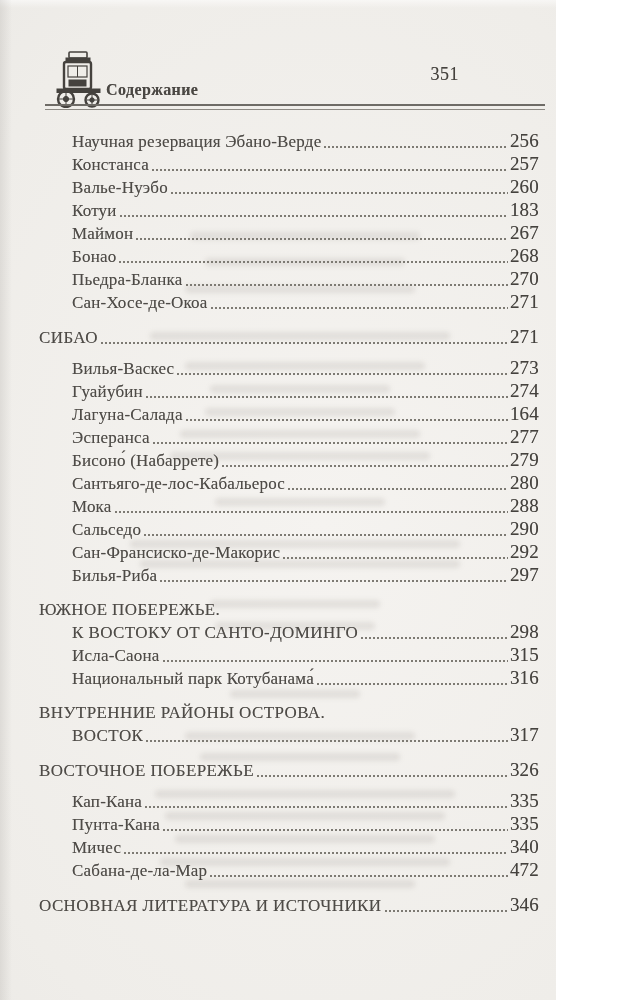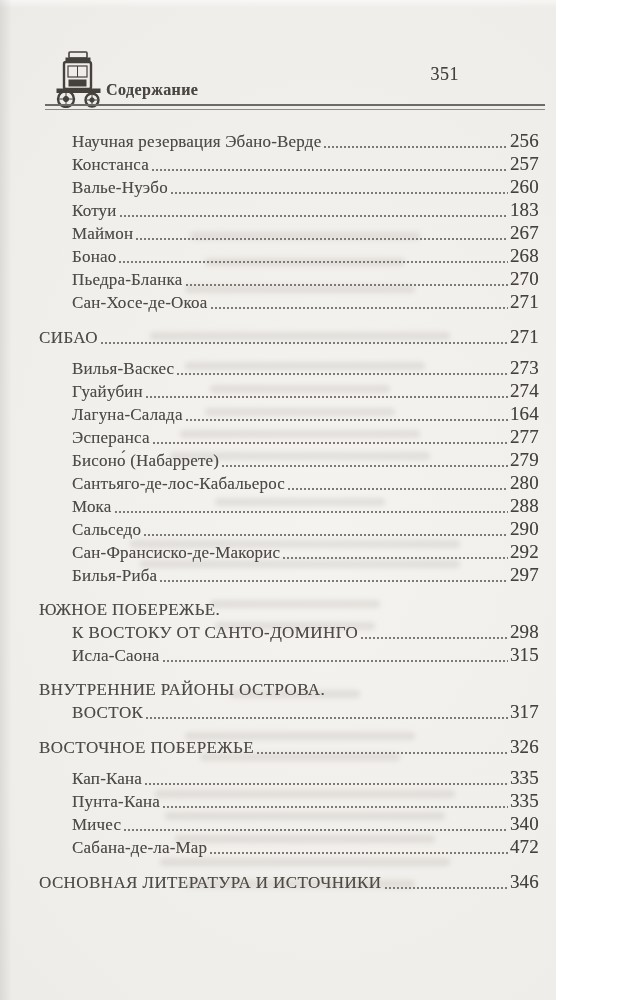--- a/index.html
+++ b/index.html
@@ -258,20 +258,27 @@
           <span class="pg">298</span>
         </div>
       </div>
       <div class="entry item">
         <div class="row indent">
           <span class="label">Исла-Саона</span>
           <span class="leader"></span>
           <span class="pg">315</span>
         </div>
       </div>
+      <div class="entry item">
+        <div class="row indent">
+          <span class="label">Национальный парк Котубанама́</span>
+          <span class="leader"></span>
+          <span class="pg">316</span>
+        </div>
+      </div>
       <div class="entry section gap-top">
         <div class="row">
           <span class="label">ВНУТРЕННИЕ РАЙОНЫ ОСТРОВА.</span>
         </div>
         <div class="row indent">
           <span class="label">ВОСТОК</span>
           <span class="leader"></span>
           <span class="pg">317</span>
         </div>
       </div>

